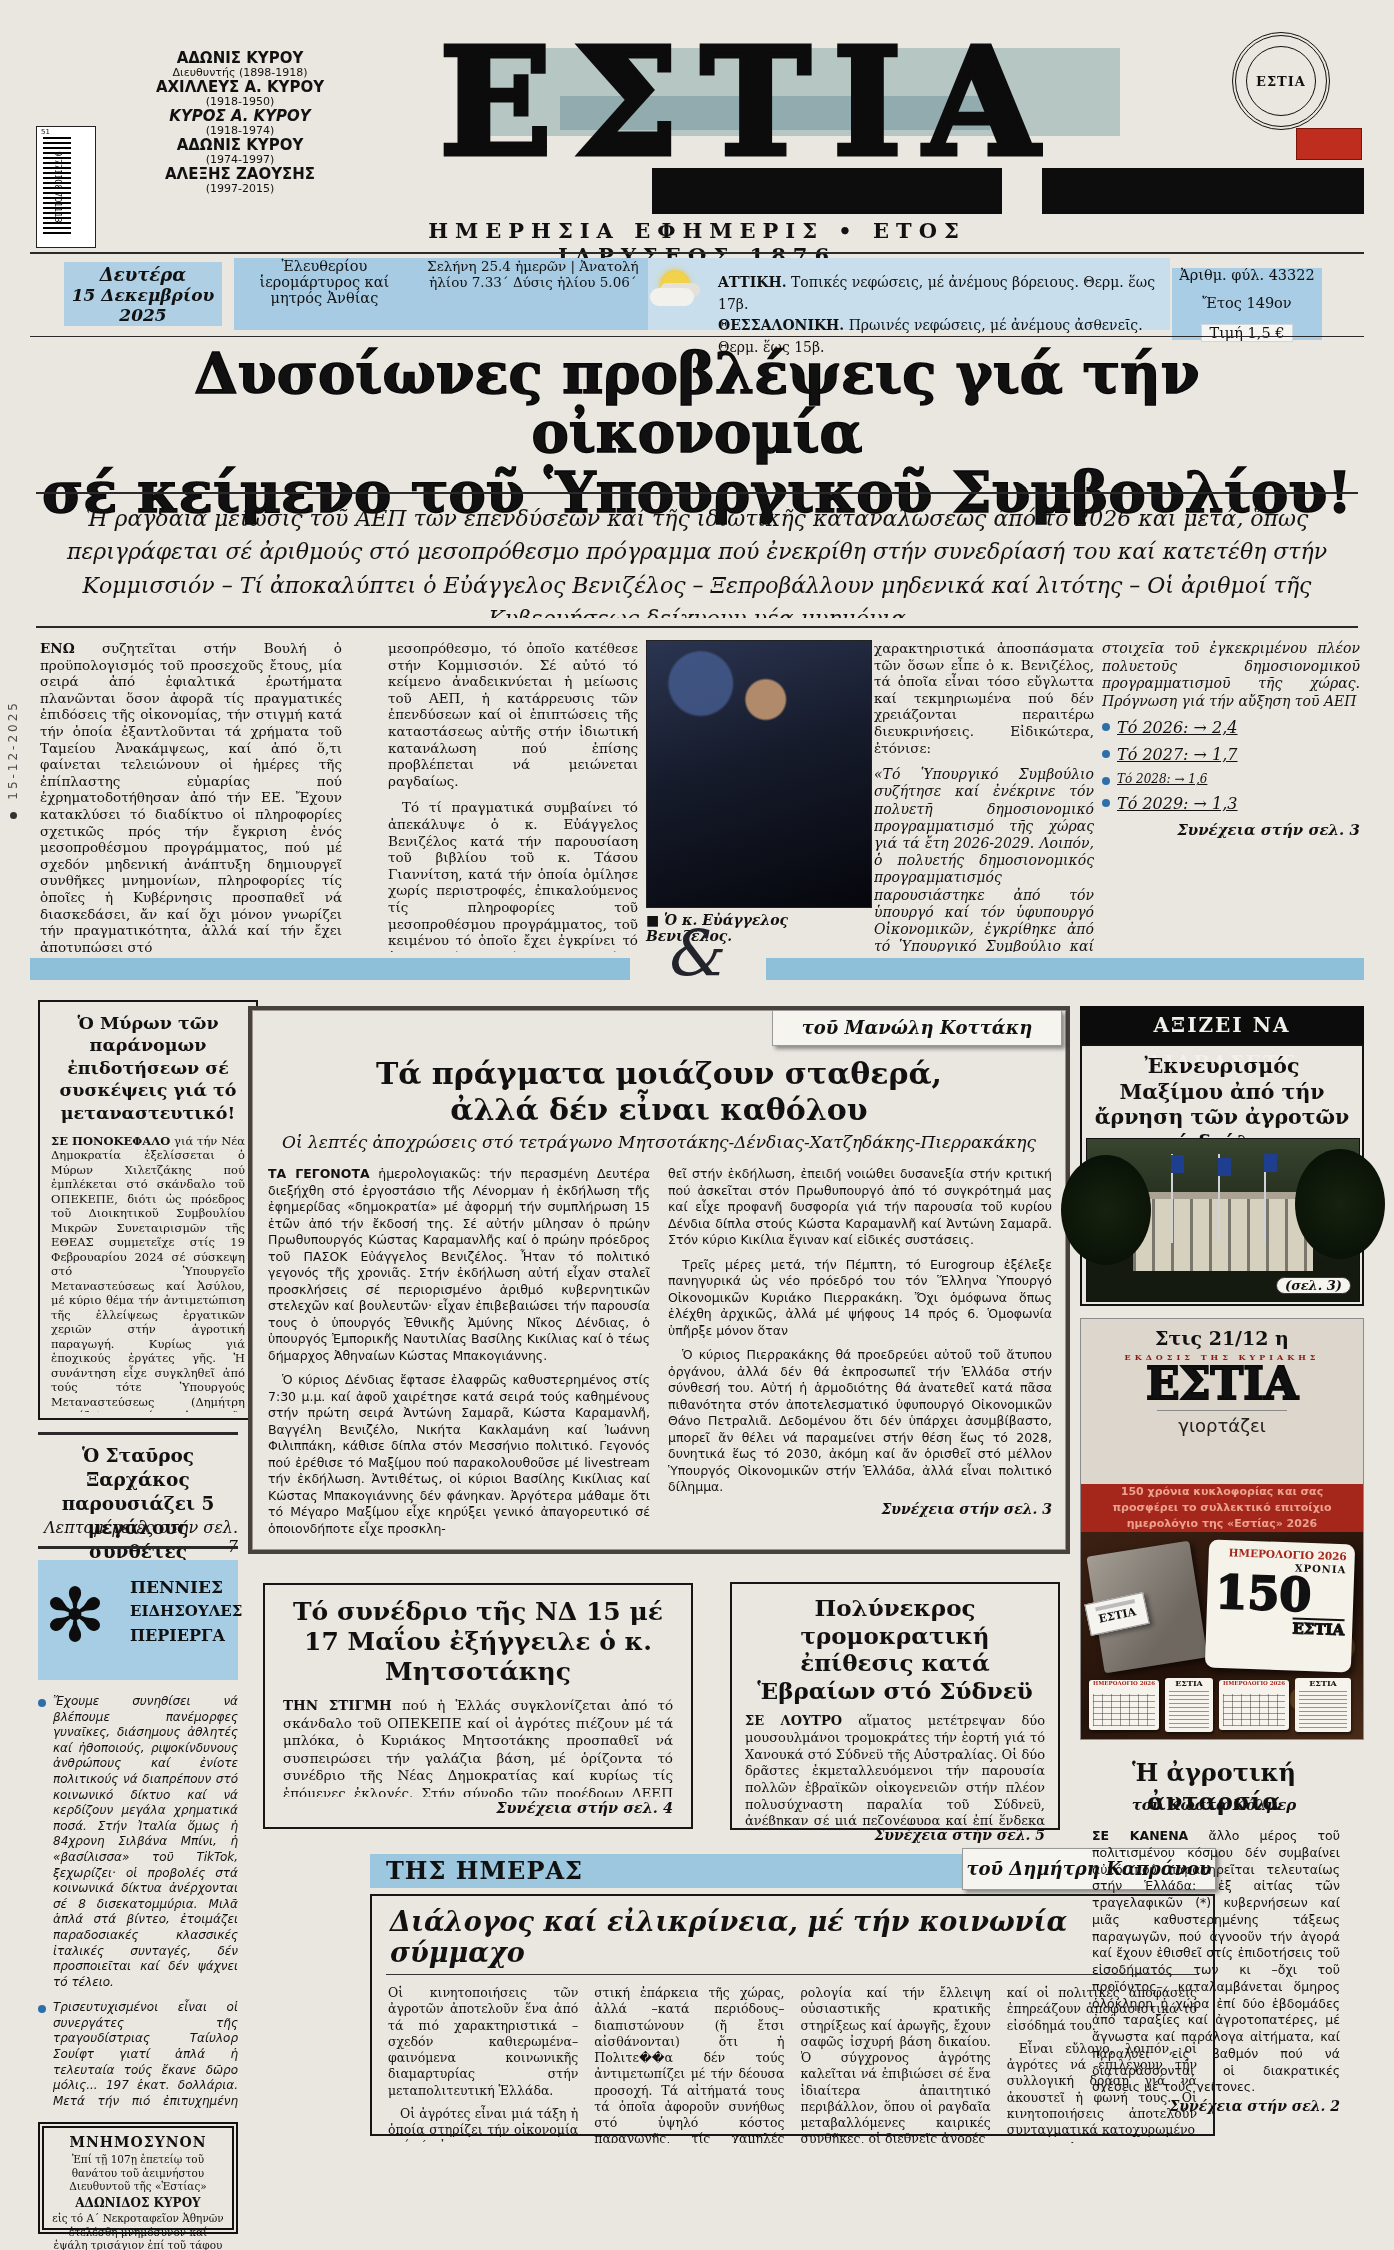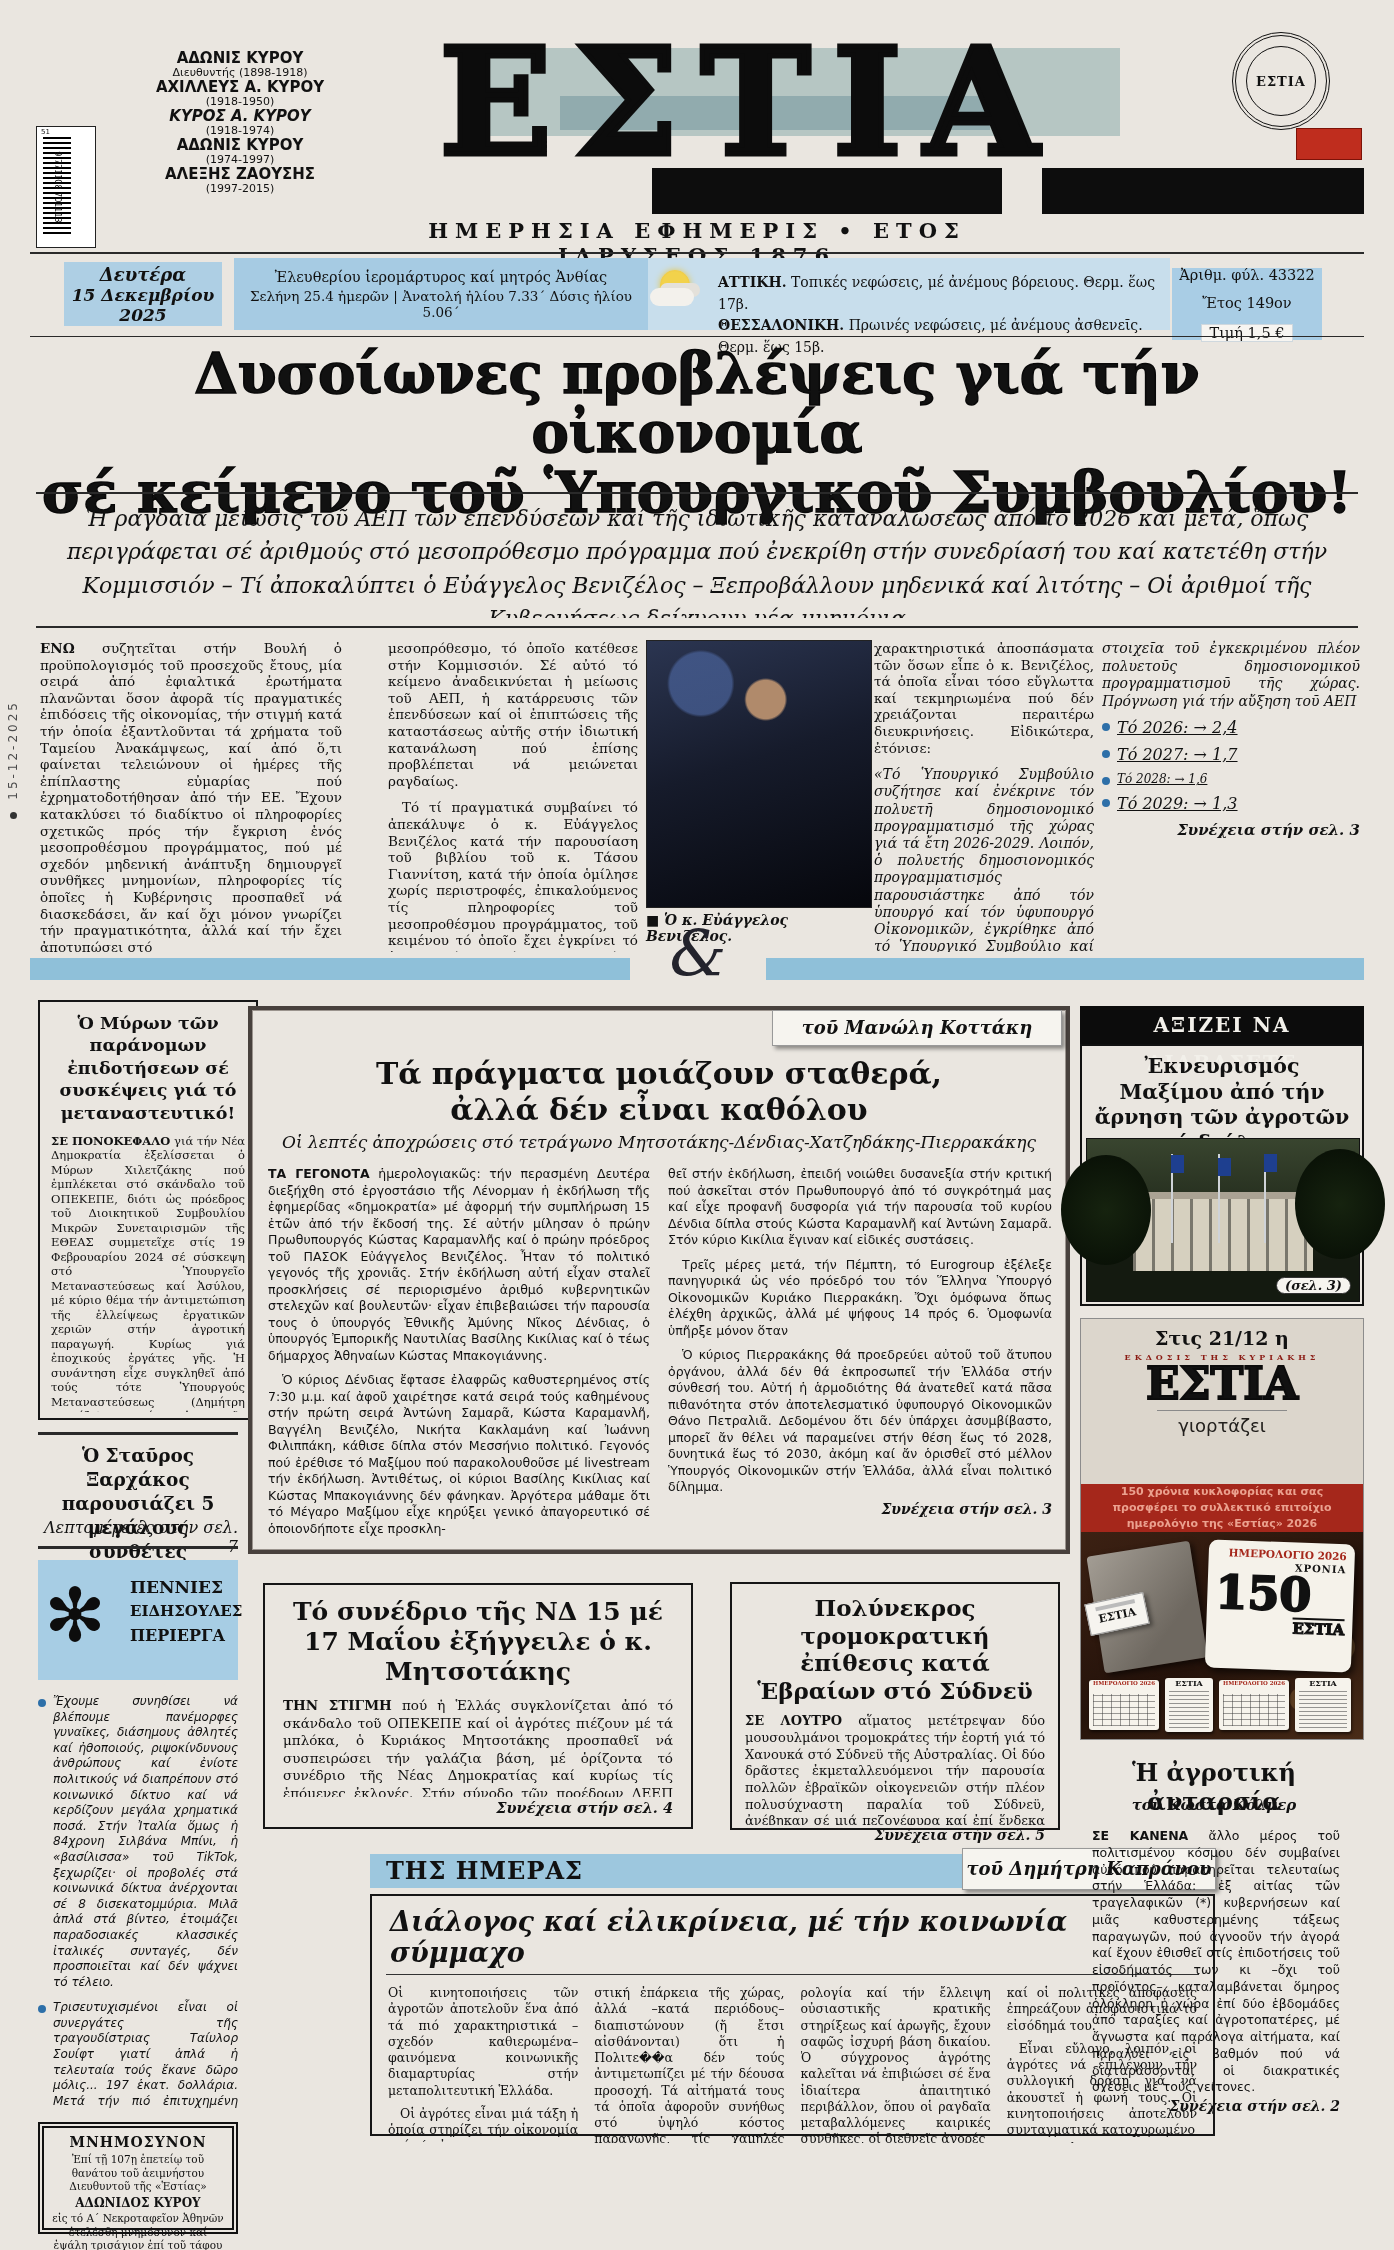--- a/index.html
+++ b/index.html
@@ -117,21 +117,21 @@
   <div class="abs redbadge" style="left:1296px;top:128px;width:64px;height:30px;"></div>
 
   <div class="abs ctr" style="left:337px;top:218px;width:720px;font-size:21px;letter-spacing:7px;font-weight:bold;">ΗΜΕΡΗΣΙΑ ΕΦΗΜΕΡΙΣ • ΕΤΟΣ ΙΔΡΥΣΕΩΣ 1876</div>
 
   <div class="abs rule" style="left:30px;top:252px;width:1334px;height:2px;"></div>
 
   <div class="abs bluebox ctr" style="left:64px;top:262px;width:158px;height:64px;display:flex;flex-direction:column;justify-content:center;">
     <div class="bd it" style="font-size:18px;">Δευτέρα</div>
     <div class="bd it" style="font-size:17px;">15 Δεκεμβρίου 2025</div>
   </div>
-  <div class="abs ctr" style="left:234px;top:258px;width:414px;height:72px;background:#a6cbe3;display:flex;flex-direction:column;justify-content:center;gap:3px;">
+  <div class="abs ctr" style="left:234px;top:258px;width:414px;height:72px;background:#a6cbe3;display:flex;flex-direction:row;justify-content:center;gap:3px;">
     <div style="font-size:14.5px;">Ἐλευθερίου ἱερομάρτυρος καί μητρός Ἀνθίας</div>
     <div style="font-size:13.5px;">Σελήνη 25.4 ἡμερῶν | Ἀνατολή ἡλίου 7.33΄  Δύσις ἡλίου 5.06΄</div>
   </div>
   <div class="abs" style="left:648px;top:258px;width:522px;height:72px;background:#c8deec;">
     <div class="abs" style="left:2px;top:8px;width:58px;height:56px;">
       <div class="sun"></div>
         <div class="cloud"></div>
     </div>
     <div class="abs" style="left:70px;top:14px;width:444px;font-size:14px;line-height:1.55;">
       <div><span class="bd">ΑΤΤΙΚΗ.</span> <span>Τοπικές νεφώσεις, μέ ἀνέμους βόρειους. Θερμ. ἕως 17β.</span></div>

